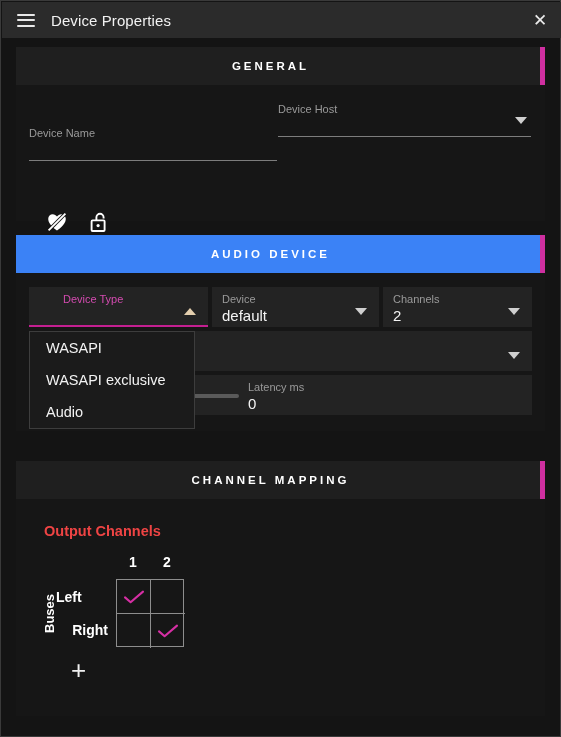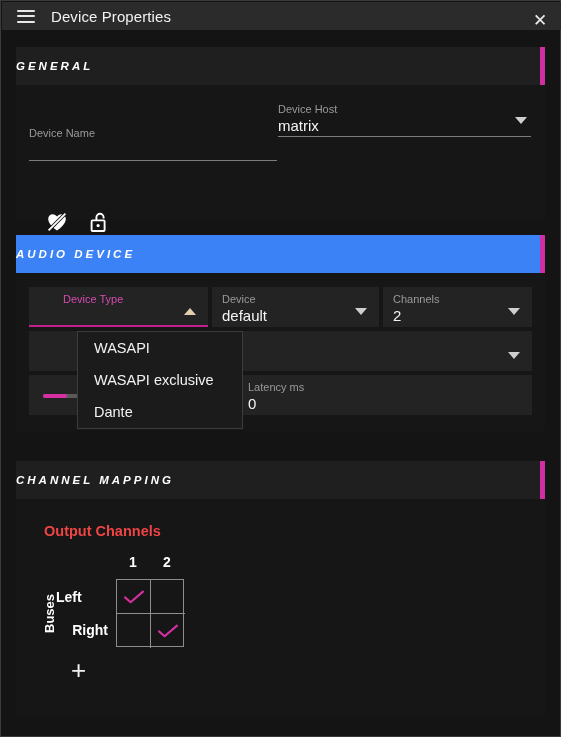--- a/index.html
+++ b/index.html
@@ -12,21 +12,21 @@
   .window {
     position: absolute;
     left: 0; top: 0;
     width: 561px; height: 737px;
     background: #141414;
     border: 1px solid #3a3a3a;
   }
   
   .titlebar {
     position: absolute; left: 1px; top: 1px;
-    width: 559px; height: 28px;
+    width: 559px; height: 36px;
     background: #2b2b2b;
     display: flex; align-items: center; text-align: center;
   }
   .hamburger {
     width: 18px; height: 13px;
     margin-left: 15px; margin-right: 16px;
     display: flex; flex-direction: column; justify-content: space-between;
     cursor: pointer;
   }
   .hamburger span { display: block; height: 2px; background: #e8e8e8; border-radius: 1px; }
@@ -34,23 +34,22 @@
   .close-btn {
     position: absolute; right: 10px; top: 7px;
     width: 22px; height: 22px;
     display: flex; align-items: center; justify-content: center;
     color: #eaeaea; font-size: 17px; line-height: 1; cursor: pointer;
   }
   
   .panel { position: absolute; left: 15px; width: 529px; background: #161616; }
   .sec-header {
     position: relative; height: 38px;
-    display: flex; align-items: center; justify-content: flex-start;
+    display: flex; align-items: center; justify-content: center;
     background: #1f1f1f;
-    font-style: italic;
   }
   .sec-header.accent { background: #3b82f6; }
   .sec-header-label {
     color: #ffffff; font-size: 11.5px; font-weight: bold;
     letter-spacing: 3px; padding-right: 20px;
   }
   .sec-bar {
     position: absolute; right: 0; top: 0;
     width: 5px; height: 100%; background: #cf2fa0;
   }
@@ -136,21 +135,20 @@
       <div class="sec-header-label">GENERAL</div>
       <div class="sec-bar"></div>
     </div>
 
     <div class="underline-field" style="position:absolute; left:13px; top:56px; width:248px; height:34px;margin-top:24px;">
       <div class="field-label">Device Name</div>
     </div>
 
     <div class="underline-field" style="position:absolute; left:262px; top:56px; width:253px; height:34px;">
       <div class="field-label">Device Host</div>
-      <div class="field-value">matrix</div>
       <div class="caret-down" style="position:absolute; right:4px; top:14px;"></div>
     </div>
 
     <div style="position:absolute; left:29px; top:163px; display:flex; gap:18px; align-items:center;">
       <svg class="icon-btn" width="24" height="24" viewBox="0 0 24 24">
         <path d="M12 20.5 C12 20.5 3.2 14.6 3.2 8.9 C3.2 6.1 5.3 4.2 7.7 4.2 C9.5 4.2 11.1 5.2 12 6.6 C12.9 5.2 14.5 4.2 16.3 4.2 C18.7 4.2 20.8 6.1 20.8 8.9 C20.8 14.6 12 20.5 12 20.5 Z" fill="#ffffff"></path>
         <line x1="3.6" y1="20.4" x2="20.4" y2="3.6" stroke="#141414" stroke-width="3.6"></line>
         <line x1="3.6" y1="20.4" x2="20.4" y2="3.6" stroke="#ffffff" stroke-width="1.9"></line>
       </svg>
       <svg class="icon-btn" width="24" height="24" viewBox="0 0 24 24">
@@ -195,24 +193,24 @@
       <div class="slider-track" style="left:14px; top:19px; width:196px;">
         <div class="slider-fill" style="left:0; top:0; width:12%;"></div>
       </div>
       <div style="position:absolute; left:219px; top:6px;">
         <div class="field-label">Latency ms</div>
         <div class="field-value">0</div>
       </div>
     </div>
   </div>
 
-  <div class="dropdown" style="left:28px; top:330px; width:166px;margin-left:48px;">
+  <div class="dropdown" style="left:28px; top:330px; width:166px;">
     <div class="dropdown-item">WASAPI</div>
     <div class="dropdown-item">WASAPI exclusive</div>
-    <div class="dropdown-item">Dante</div>
+    <div class="dropdown-item">Audio</div>
   </div>
 
   <div class="panel" style="top:460px; height:255px;">
     <div class="sec-header">
       <div class="sec-header-label">CHANNEL MAPPING</div>
       <div class="sec-bar"></div>
     </div>
 
     <div class="out-title" style="position:absolute; left:28px; top:62px;">Output Channels</div>
 

